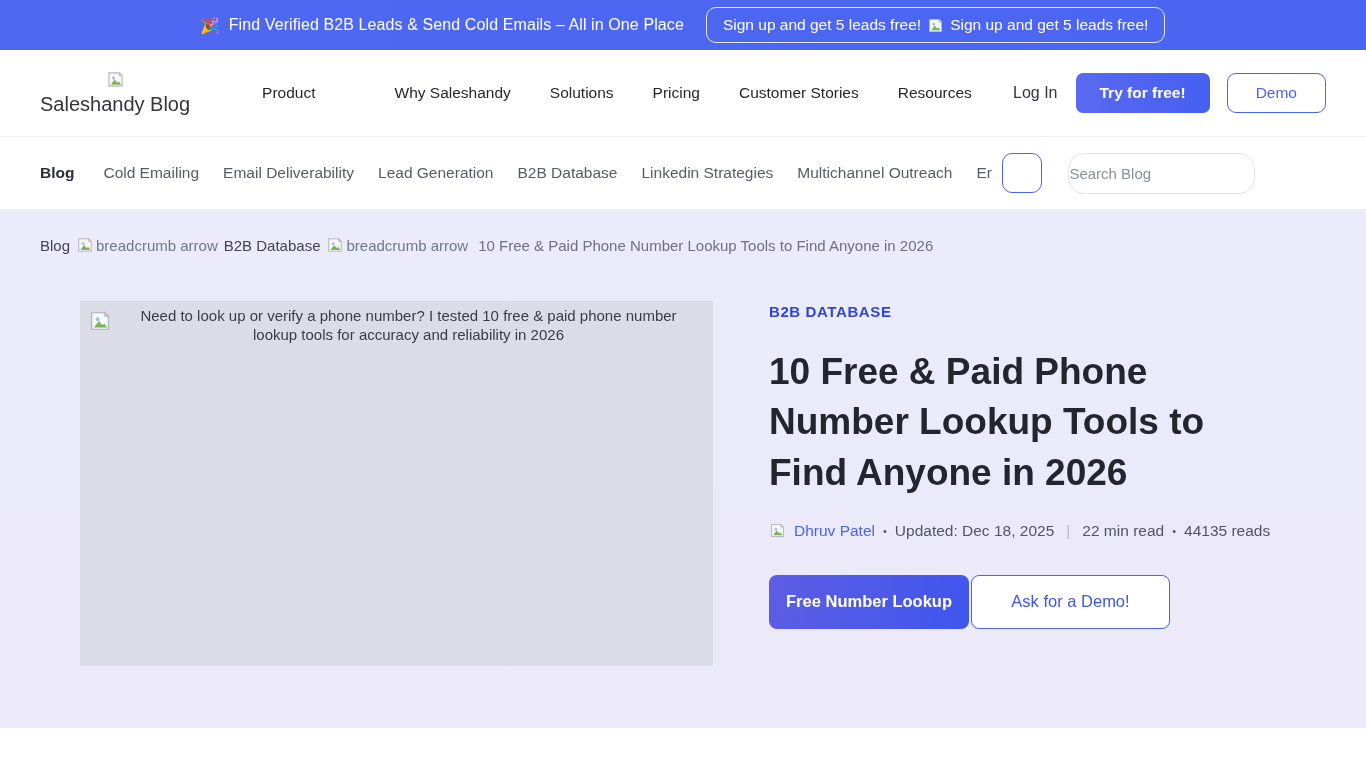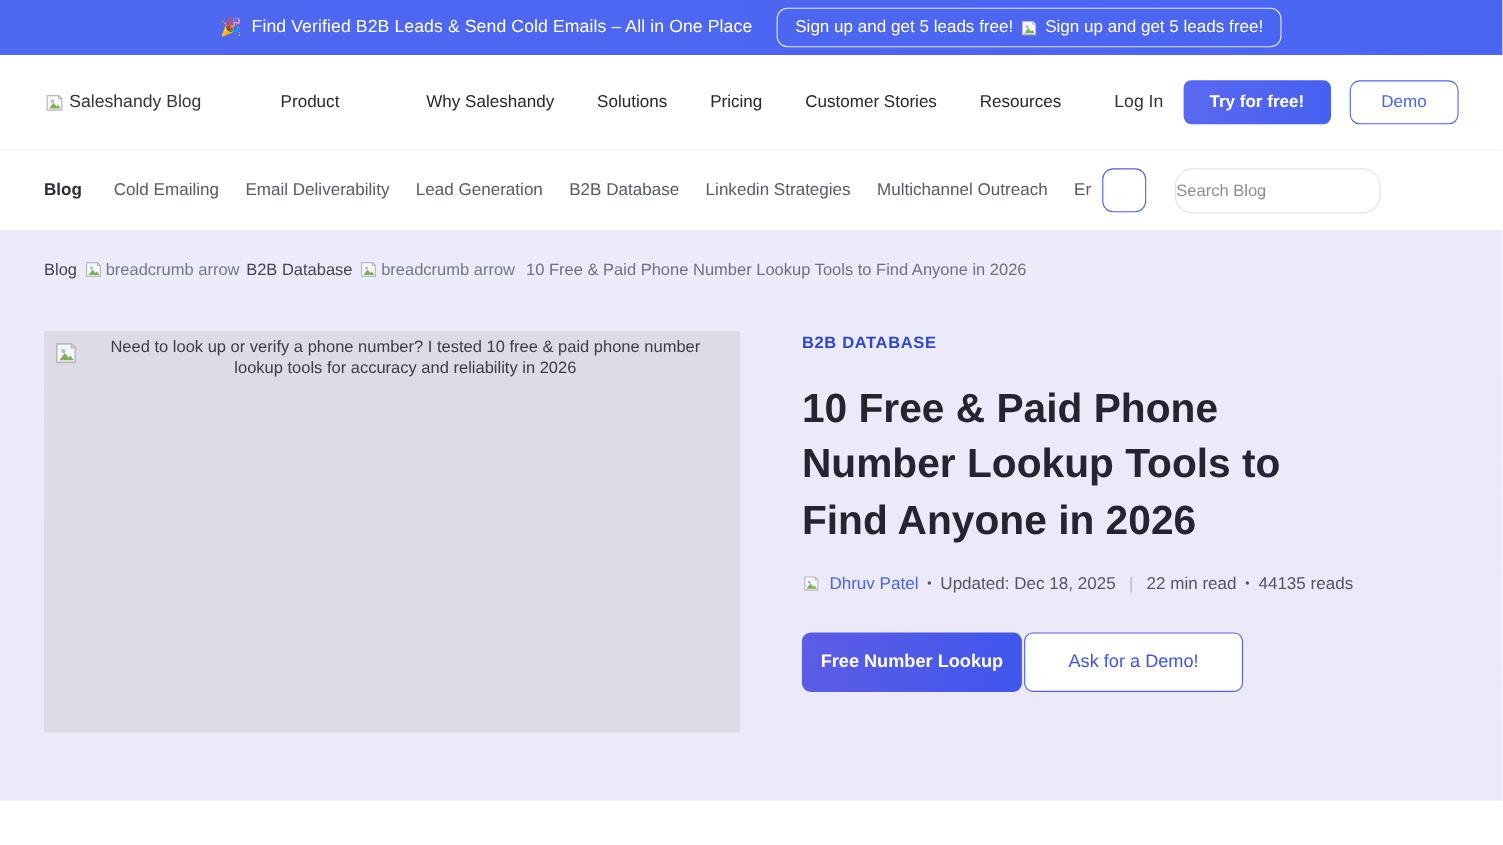--- a/index.html
+++ b/index.html
@@ -29,21 +29,21 @@
     font-family:"Liberation Sans", sans-serif;
   }
 
   
   .header {
     height:87px; background:#ffffff;
     display:flex; align-items:center;
     padding:0 40px;
     border-bottom:1px solid #ededf2;
   }
-  .logo { display:flex; align-items:center; gap:4px; font-size:16px; color:#34353d; cursor:pointer; }
+  .logo { display:flex; align-items:center; gap:4px; font-size:20px; color:#34353d; cursor:pointer;flex-direction:column; }
   .main-nav { display:flex; align-items:center; margin-left:72px; gap:39px; }
   .main-nav .nav-item { font-size:15.5px; color:#26272e; cursor:pointer; white-space:nowrap; }
   .main-nav .nav-item.gap-after { margin-right:40px; }
   .header-right { margin-left:auto; display:flex; align-items:center; gap:17px; }
   .login-link { font-size:16px; color:#33343c; cursor:pointer; margin-right:1px;text-align:center; }
   .btn-primary {
     background:linear-gradient(90deg,#5a69f1,#4560f0);
     color:#fff; font-size:15.5px; font-weight:700;
     border:none; border-radius:7px;
     padding:11px 24px; cursor:pointer;
@@ -93,21 +93,21 @@
   }
   .crumb-link { color:#42454f; cursor:pointer; }
   .crumb-arrow { display:flex; align-items:center; gap:2px; color:#6f7a87; }
   .crumb-current { color:#6e7180; margin-left:4px; }
 
   .hero-content { display:flex; margin-top:47px; }
   .featured-img {
     width:633px; height:365px; flex:none;
     background:#dcdce6;
     padding:6px 8px;
-    display:flex; align-items:flex-start;
+    display:flex; align-items:flex-start;margin-left:40px;
   }
   .featured-img .alt-wrap { display:flex; width:100%; align-items:flex-start; }
   .featured-img .alt-text {
     flex:1; text-align:center;
     font-size:15px; color:#3c3c47; line-height:1.25;
     padding:0 10px;
   }
   .article-head { margin-left:56px; width:520px; }
   .category-label {
     font-size:15px; font-weight:700; color:#2e45d8;

